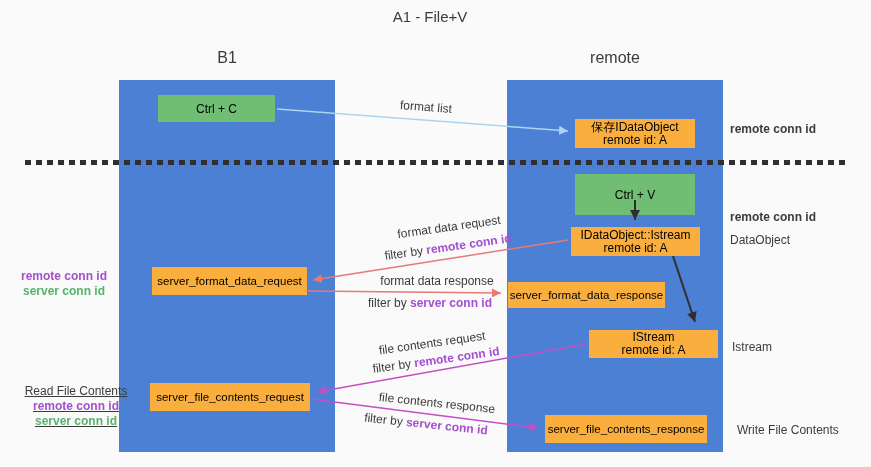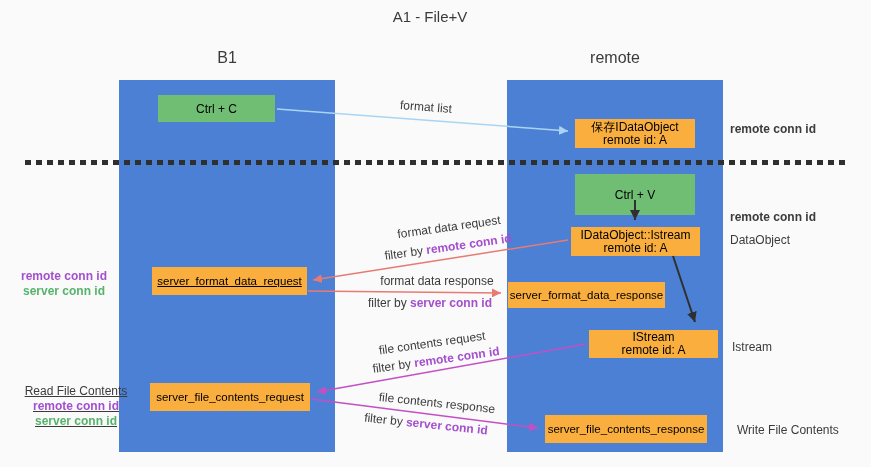--- a/index.html
+++ b/index.html
@@ -111,21 +111,21 @@
 
   <div class="box green" style="left:575px;top:174px;width:120px;height:41px;">
     <div>Ctrl + V</div>
   </div>
 
   <div class="box orange twoline" style="left:571px;top:227px;width:129px;height:29px;">
     <div>IDataObject::Istream</div>
     <div>remote id: A</div>
   </div>
 
-  <div class="box orange single" style="left:152px;top:267px;width:155px;height:28px;text-decoration:underline;">
+  <div class="box orange single" style="left:152px;top:267px;width:155px;height:28px;">
     <div>server_format_data_request</div>
   </div>
 
   <div class="box orange single" style="left:508px;top:282px;width:157px;height:26px;align-items:center;">
     <div>server_format_data_response</div>
   </div>
 
   <div class="box orange twoline" style="left:589px;top:330px;width:129px;height:28px;">
     <div>IStream</div>
     <div>remote id: A</div>

